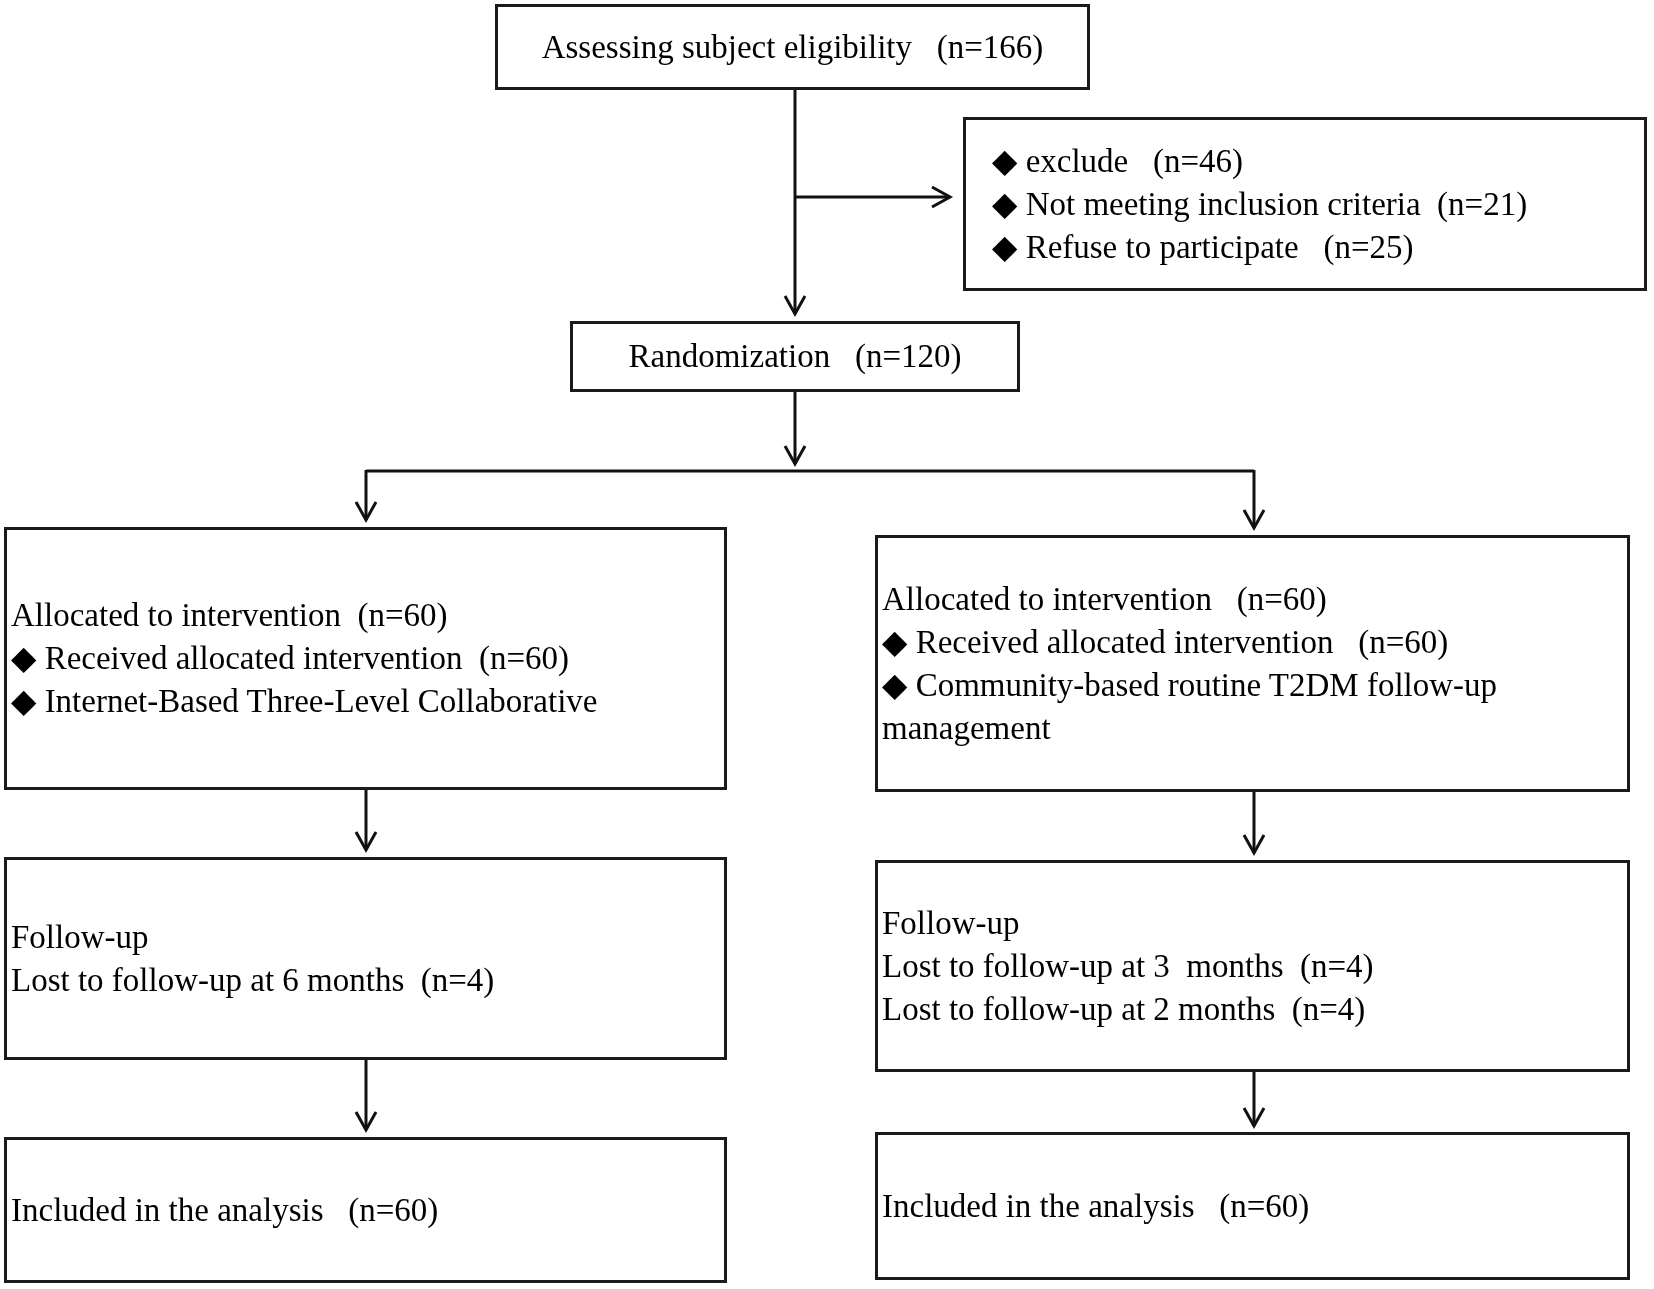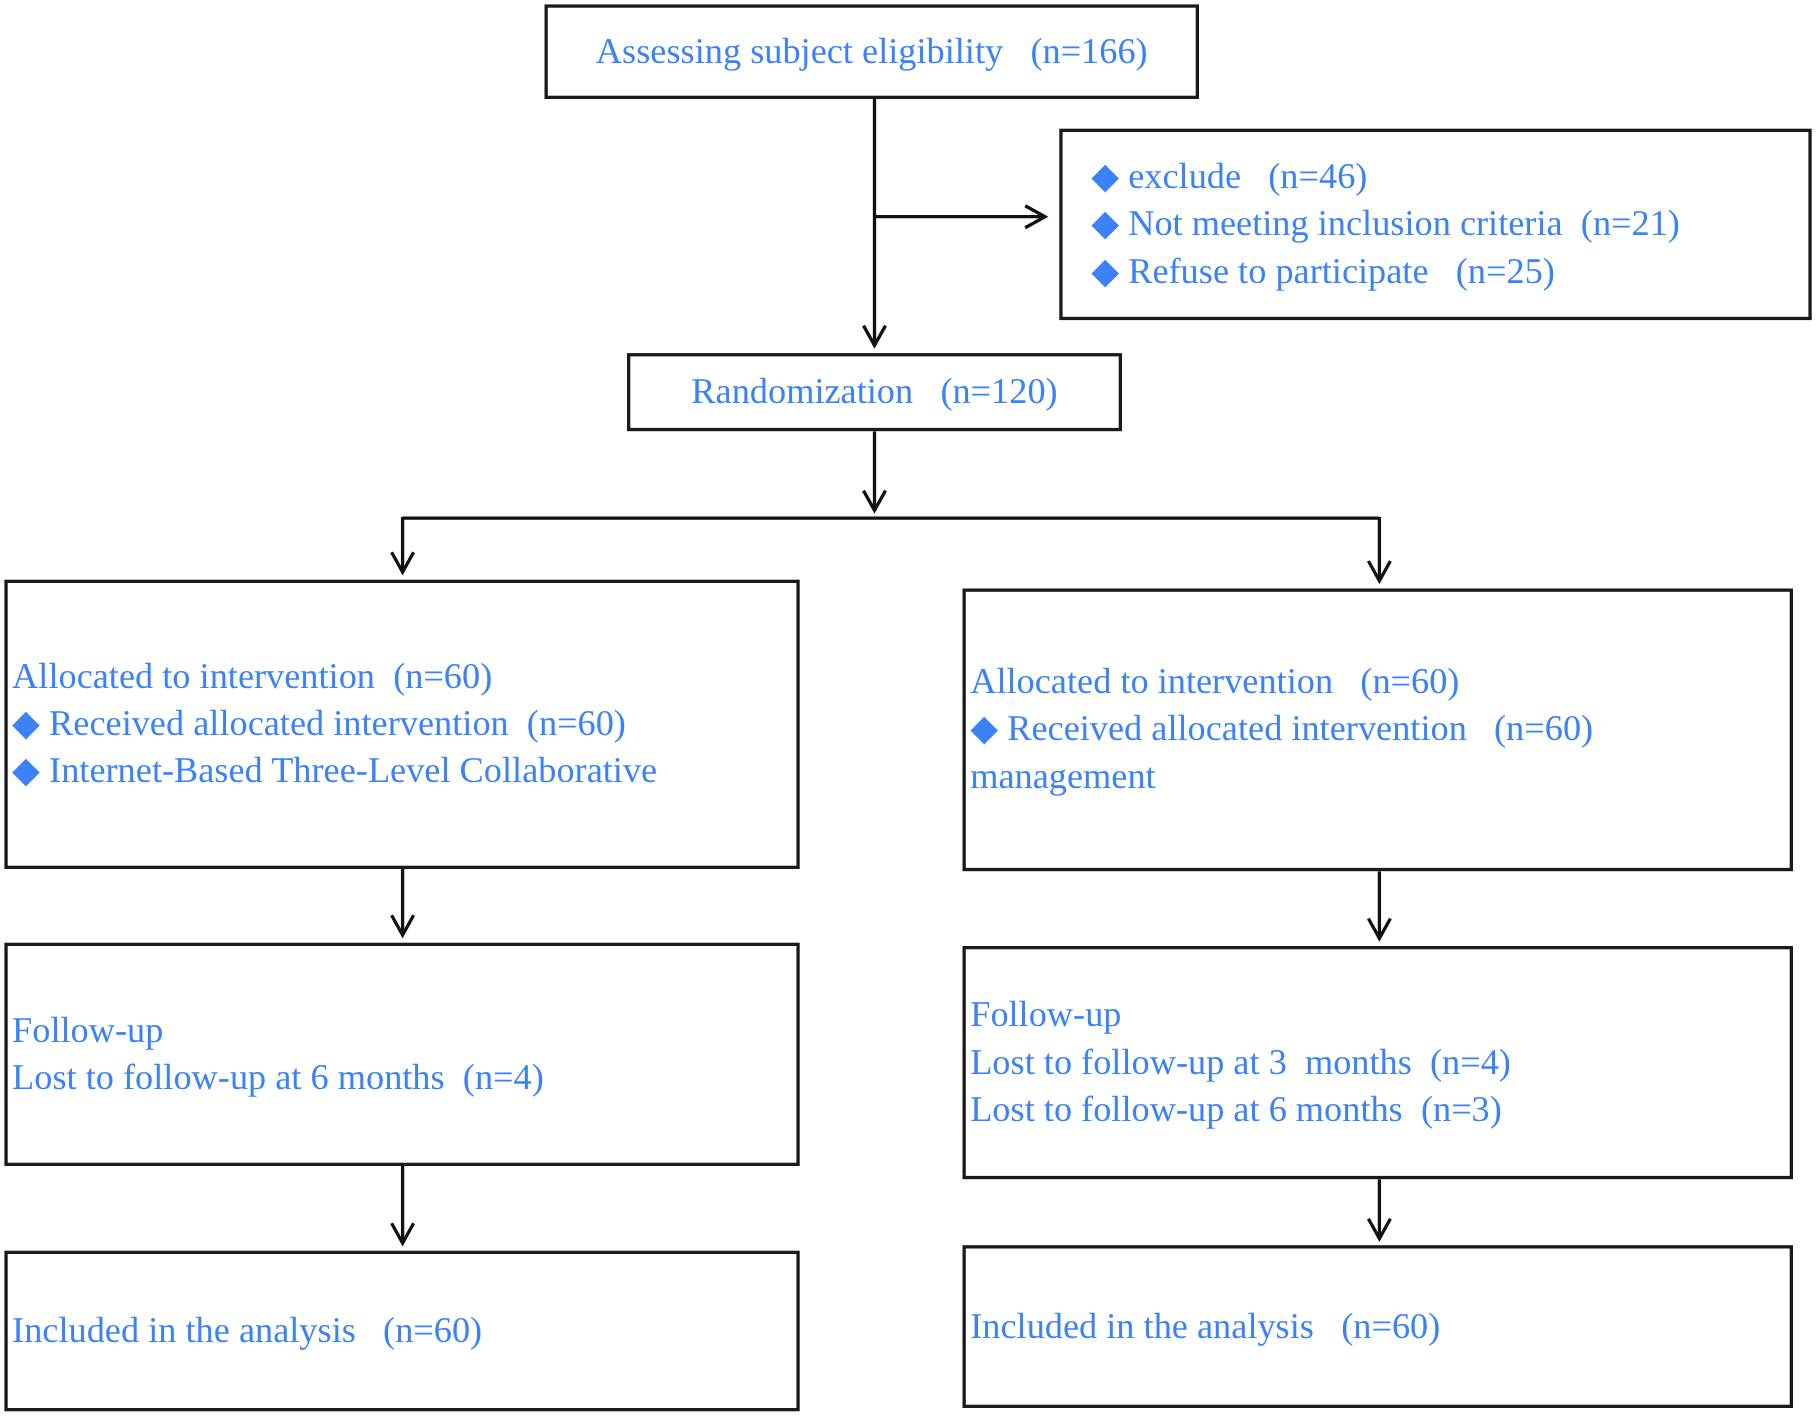--- a/index.html
+++ b/index.html
@@ -2,21 +2,21 @@
 <html><head>
 <meta charset="utf-8">
 <style>
   html, body { margin: 0; padding: 0; background: #ffffff; }
   #canvas {
     position: relative;
     width: 1654px;
     height: 1289px;
     background: #ffffff;
     font-family: "Liberation Serif", "DejaVu Serif", serif;
-    color: #3b82f6;
+    color: #000000;
     overflow: hidden;
   }
   #edges {
     position: absolute;
     left: 0; top: 0;
     width: 1654px; height: 1289px;
   }
   .node {
     position: absolute;
     box-sizing: border-box;
@@ -83,32 +83,33 @@
 
   <div class="node leftpad" id="node-alloc-intervention">
     <div class="ln">Allocated to intervention  (n=60)</div>
     <div class="ln">◆ Received allocated intervention  (n=60)</div>
     <div class="ln">◆ Internet-Based Three-Level Collaborative</div>
   </div>
 
   <div class="node leftpad" id="node-alloc-control">
     <div class="ln">Allocated to intervention   (n=60)</div>
     <div class="ln">◆ Received allocated intervention   (n=60)</div>
+    <div class="ln">◆ Community-based routine T2DM follow-up</div>
     <div class="ln">management</div>
   </div>
 
   <div class="node leftpad" id="node-followup-intervention">
     <div class="ln">Follow-up</div>
     <div class="ln">Lost to follow-up at 6 months  (n=4)</div>
   </div>
 
   <div class="node leftpad" id="node-followup-control">
     <div class="ln">Follow-up</div>
     <div class="ln">Lost to follow-up at 3  months  (n=4)</div>
-    <div class="ln">Lost to follow-up at 6 months  (n=3)</div>
+    <div class="ln">Lost to follow-up at 2 months  (n=4)</div>
   </div>
 
   <div class="node leftpad" id="node-analysis-intervention">
     <div class="ln">Included in the analysis   (n=60)</div>
   </div>
 
   <div class="node leftpad" id="node-analysis-control">
     <div class="ln">Included in the analysis   (n=60)</div>
   </div>
 

